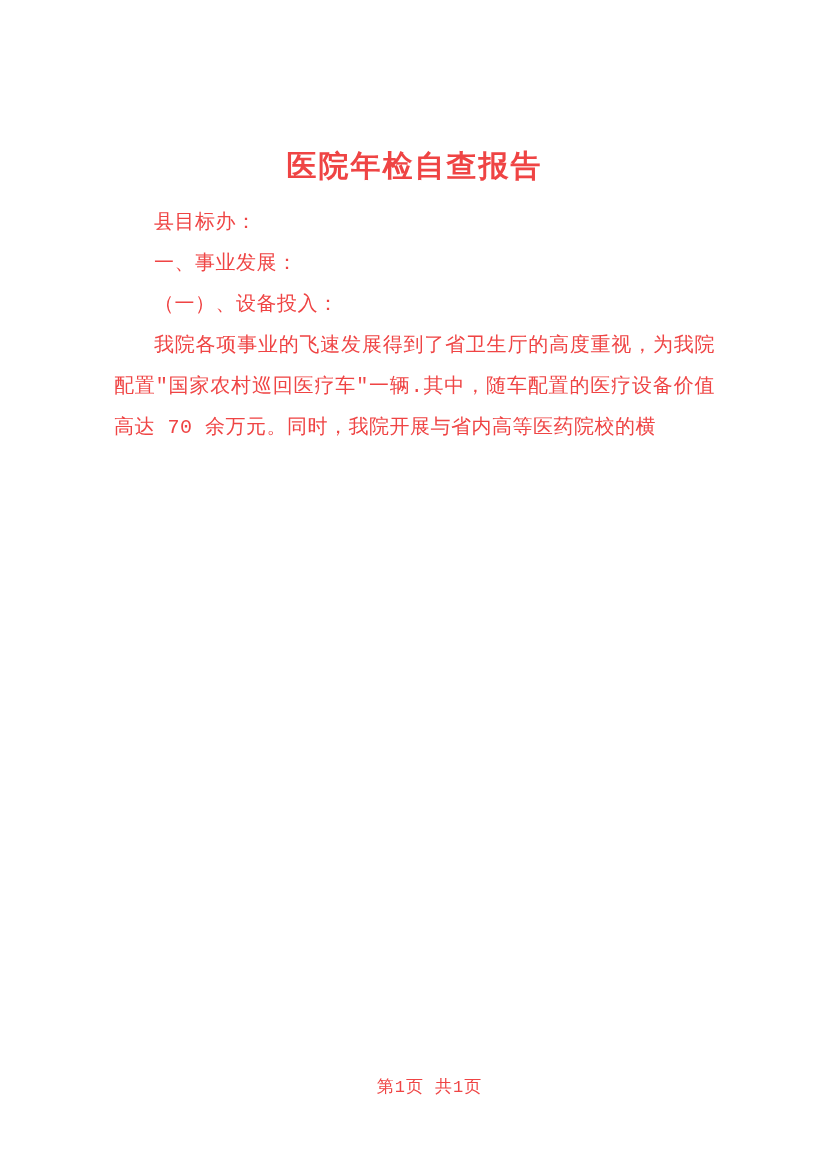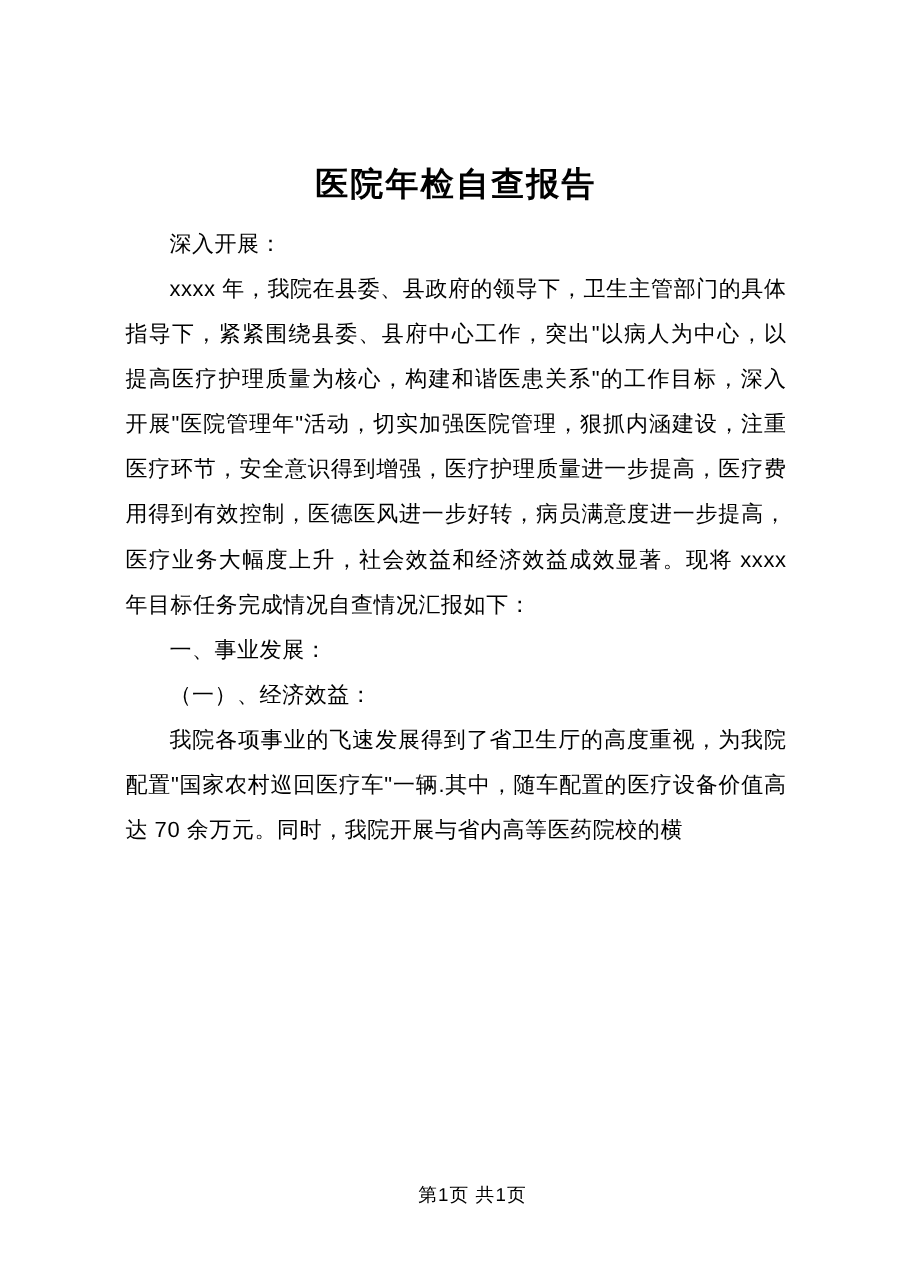--- a/index.html
+++ b/index.html
@@ -7,22 +7,22 @@
     padding: 0;
     background: #ffffff;
   }
   .page {
     position: relative;
     width: 827px;
     height: 1170px;
     margin: 0 auto;
     background: #ffffff;
     overflow: hidden;
-    font-family: Liberation Sans, sans-serif;
-    color: #000000;
+    font-family: Liberation Mono, monospace;
+    color: #ef4444;
   }
   .content {
     position: absolute;
     top: 148px;
     left: 114px;
     width: 601px;
   }
   .doc-title {
     font-size: 30px;
     font-weight: bold;
@@ -50,27 +50,26 @@
     letter-spacing: 1px;
   }
 </style>
 </head>
 <body>
 
 <div class="page">
   <div class="content">
     <h1 class="doc-title">医院年检自查报告</h1>
 
-    <p class="paragraph">深入开展：</p>
+    <p class="paragraph">县目标办：</p>
 
-    <p class="paragraph">xxxx 年，我院在县委、县政府的领导下，卫生主管部门的具体指导下，紧紧围绕县委、县府中心工作，突出"以病人为中心，以提高医疗护理质量为核心，构建和谐医患关系"的工作目标，深入开展"医院管理年"活动，切实加强医院管理，狠抓内涵建设，注重医疗环节，安全意识得到增强，医疗护理质量进一步提高，医疗费用得到有效控制，医德医风进一步好转，病员满意度进一步提高，医疗业务大幅度上升，社会效益和经济效益成效显著。现将 xxxx 年目标任务完成情况自查情况汇报如下：</p>
 
     <p class="paragraph">一、事业发展：</p>
 
-    <p class="paragraph">（一）、经济效益：</p>
+    <p class="paragraph">（一）、设备投入：</p>
 
 
 
 
     <p class="paragraph">我院各项事业的飞速发展得到了省卫生厅的高度重视，为我院配置"国家农村巡回医疗车"一辆.其中，随车配置的医疗设备价值高达 70 余万元。同时，我院开展与省内高等医药院校的横</p>
   </div>
 
   <div class="page-footer">第1页 共1页</div>
 </div>
 

